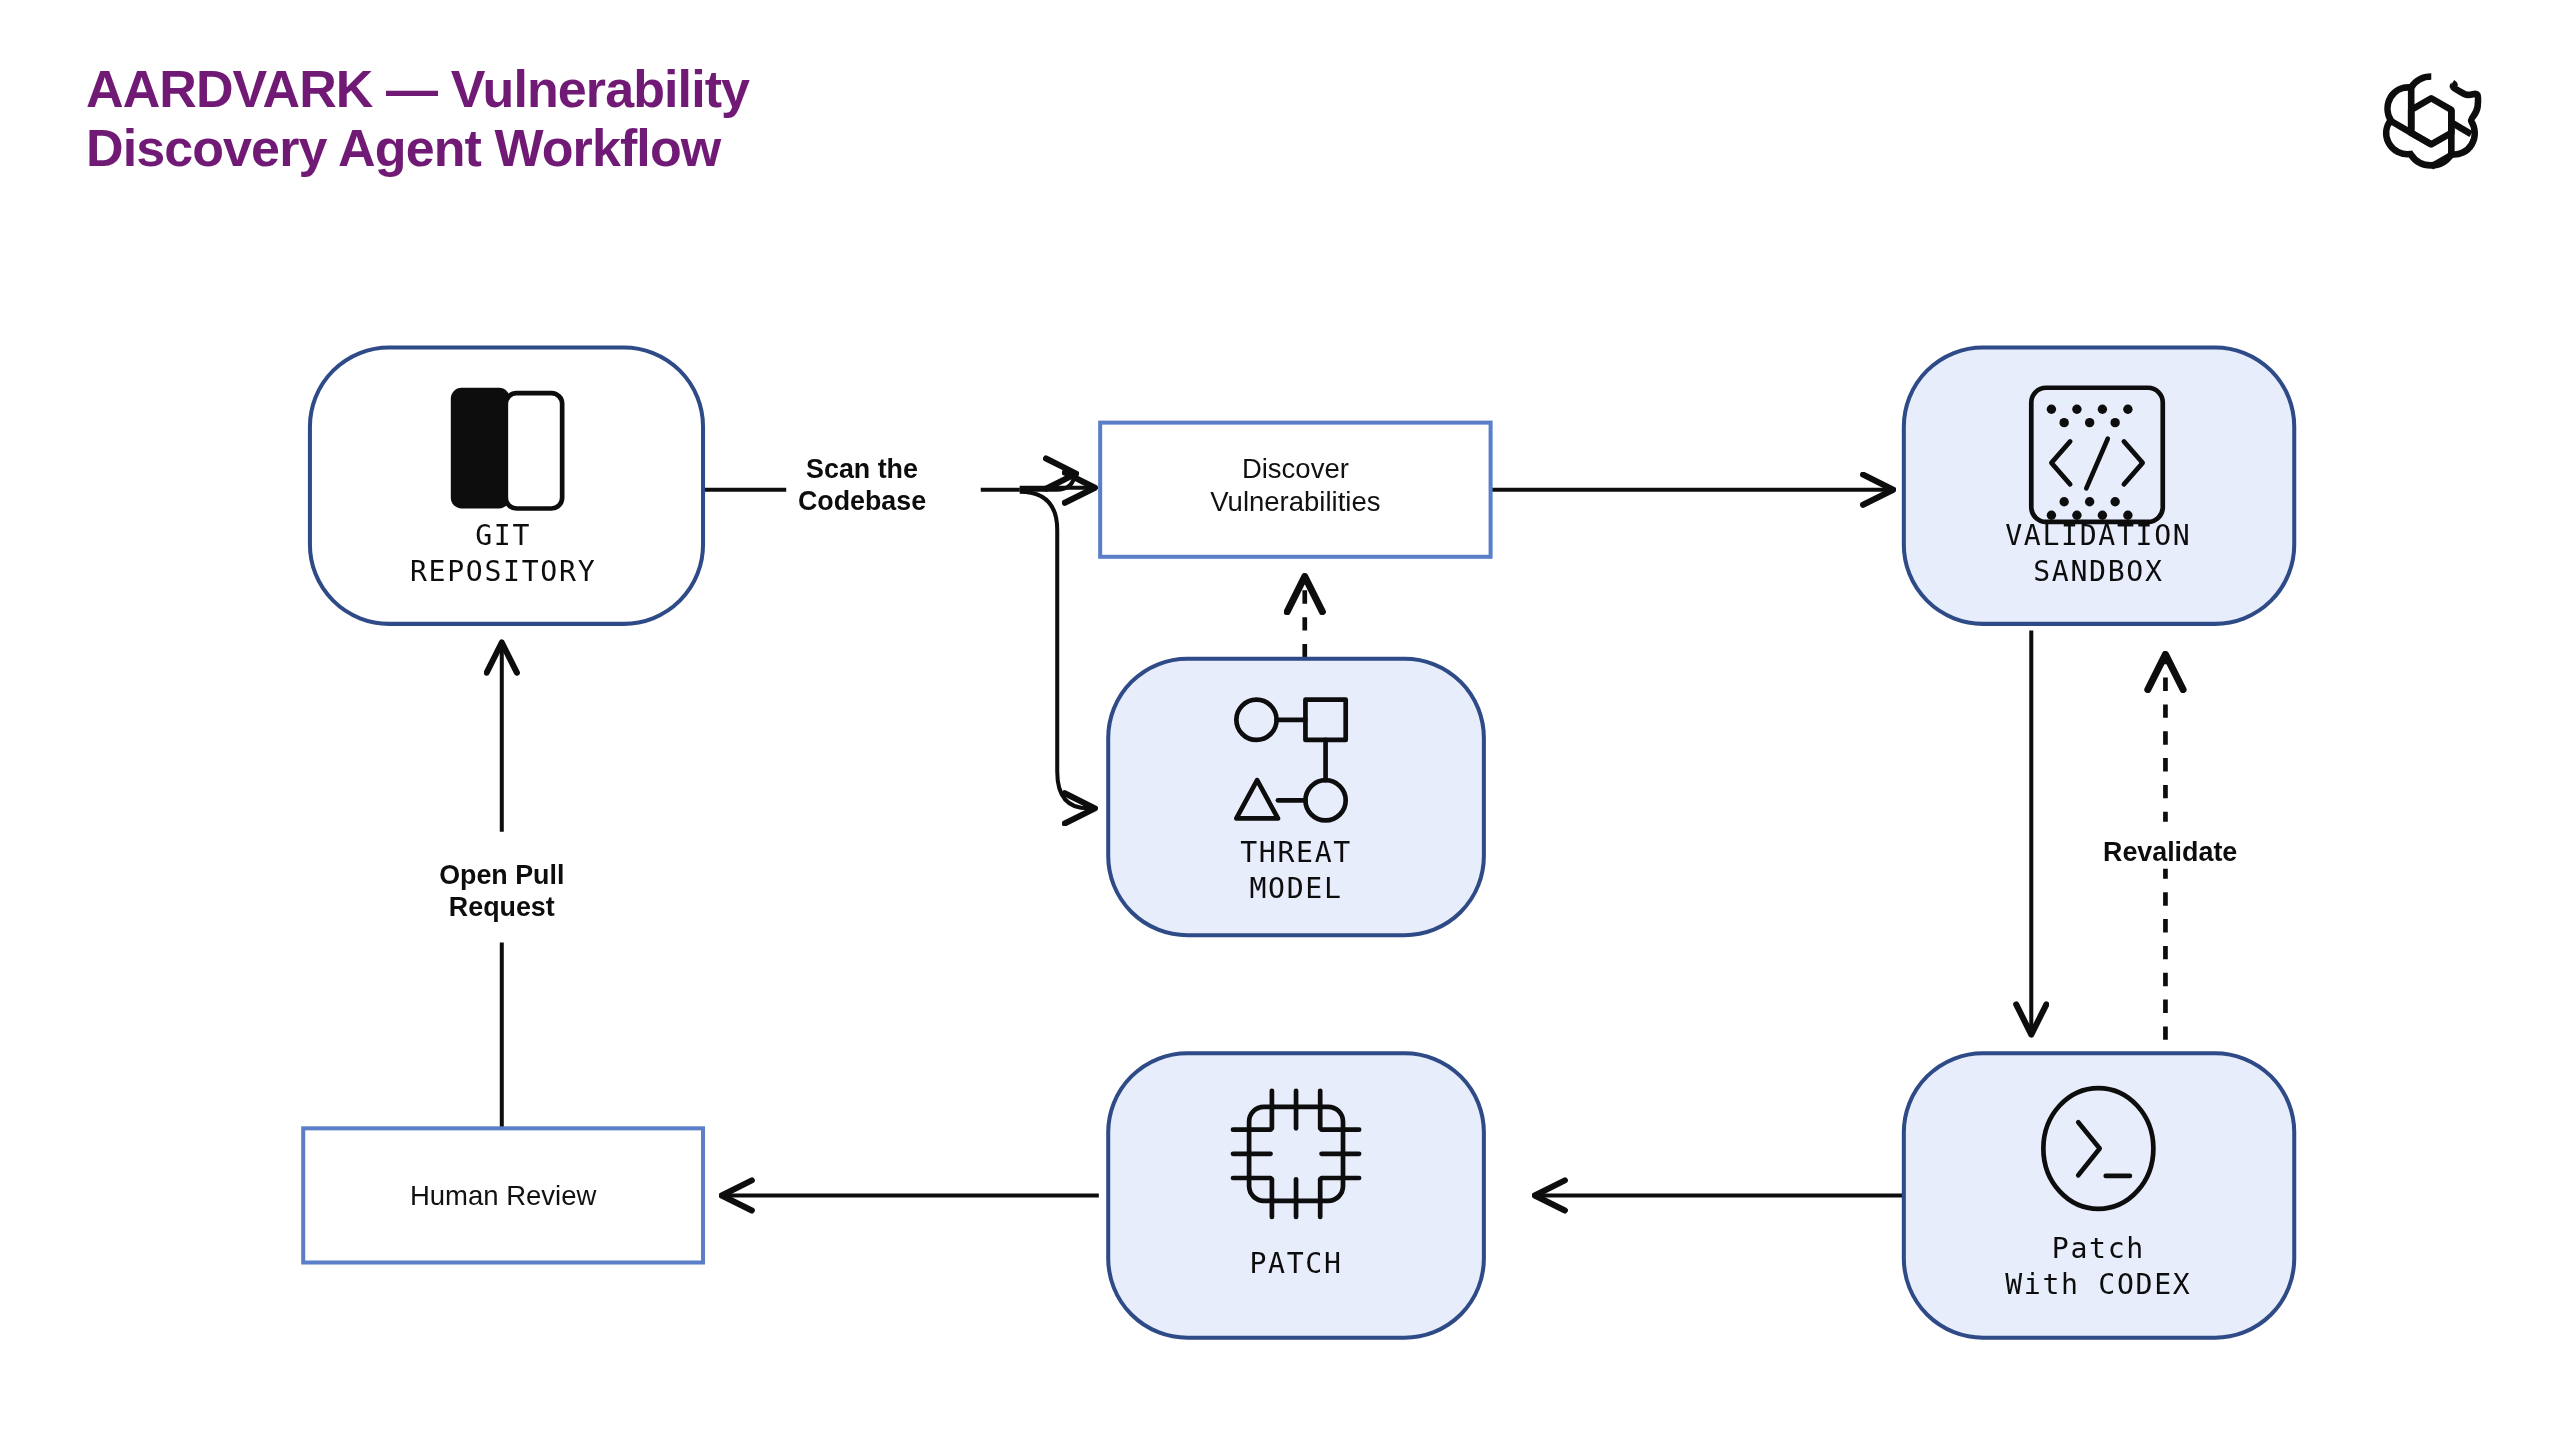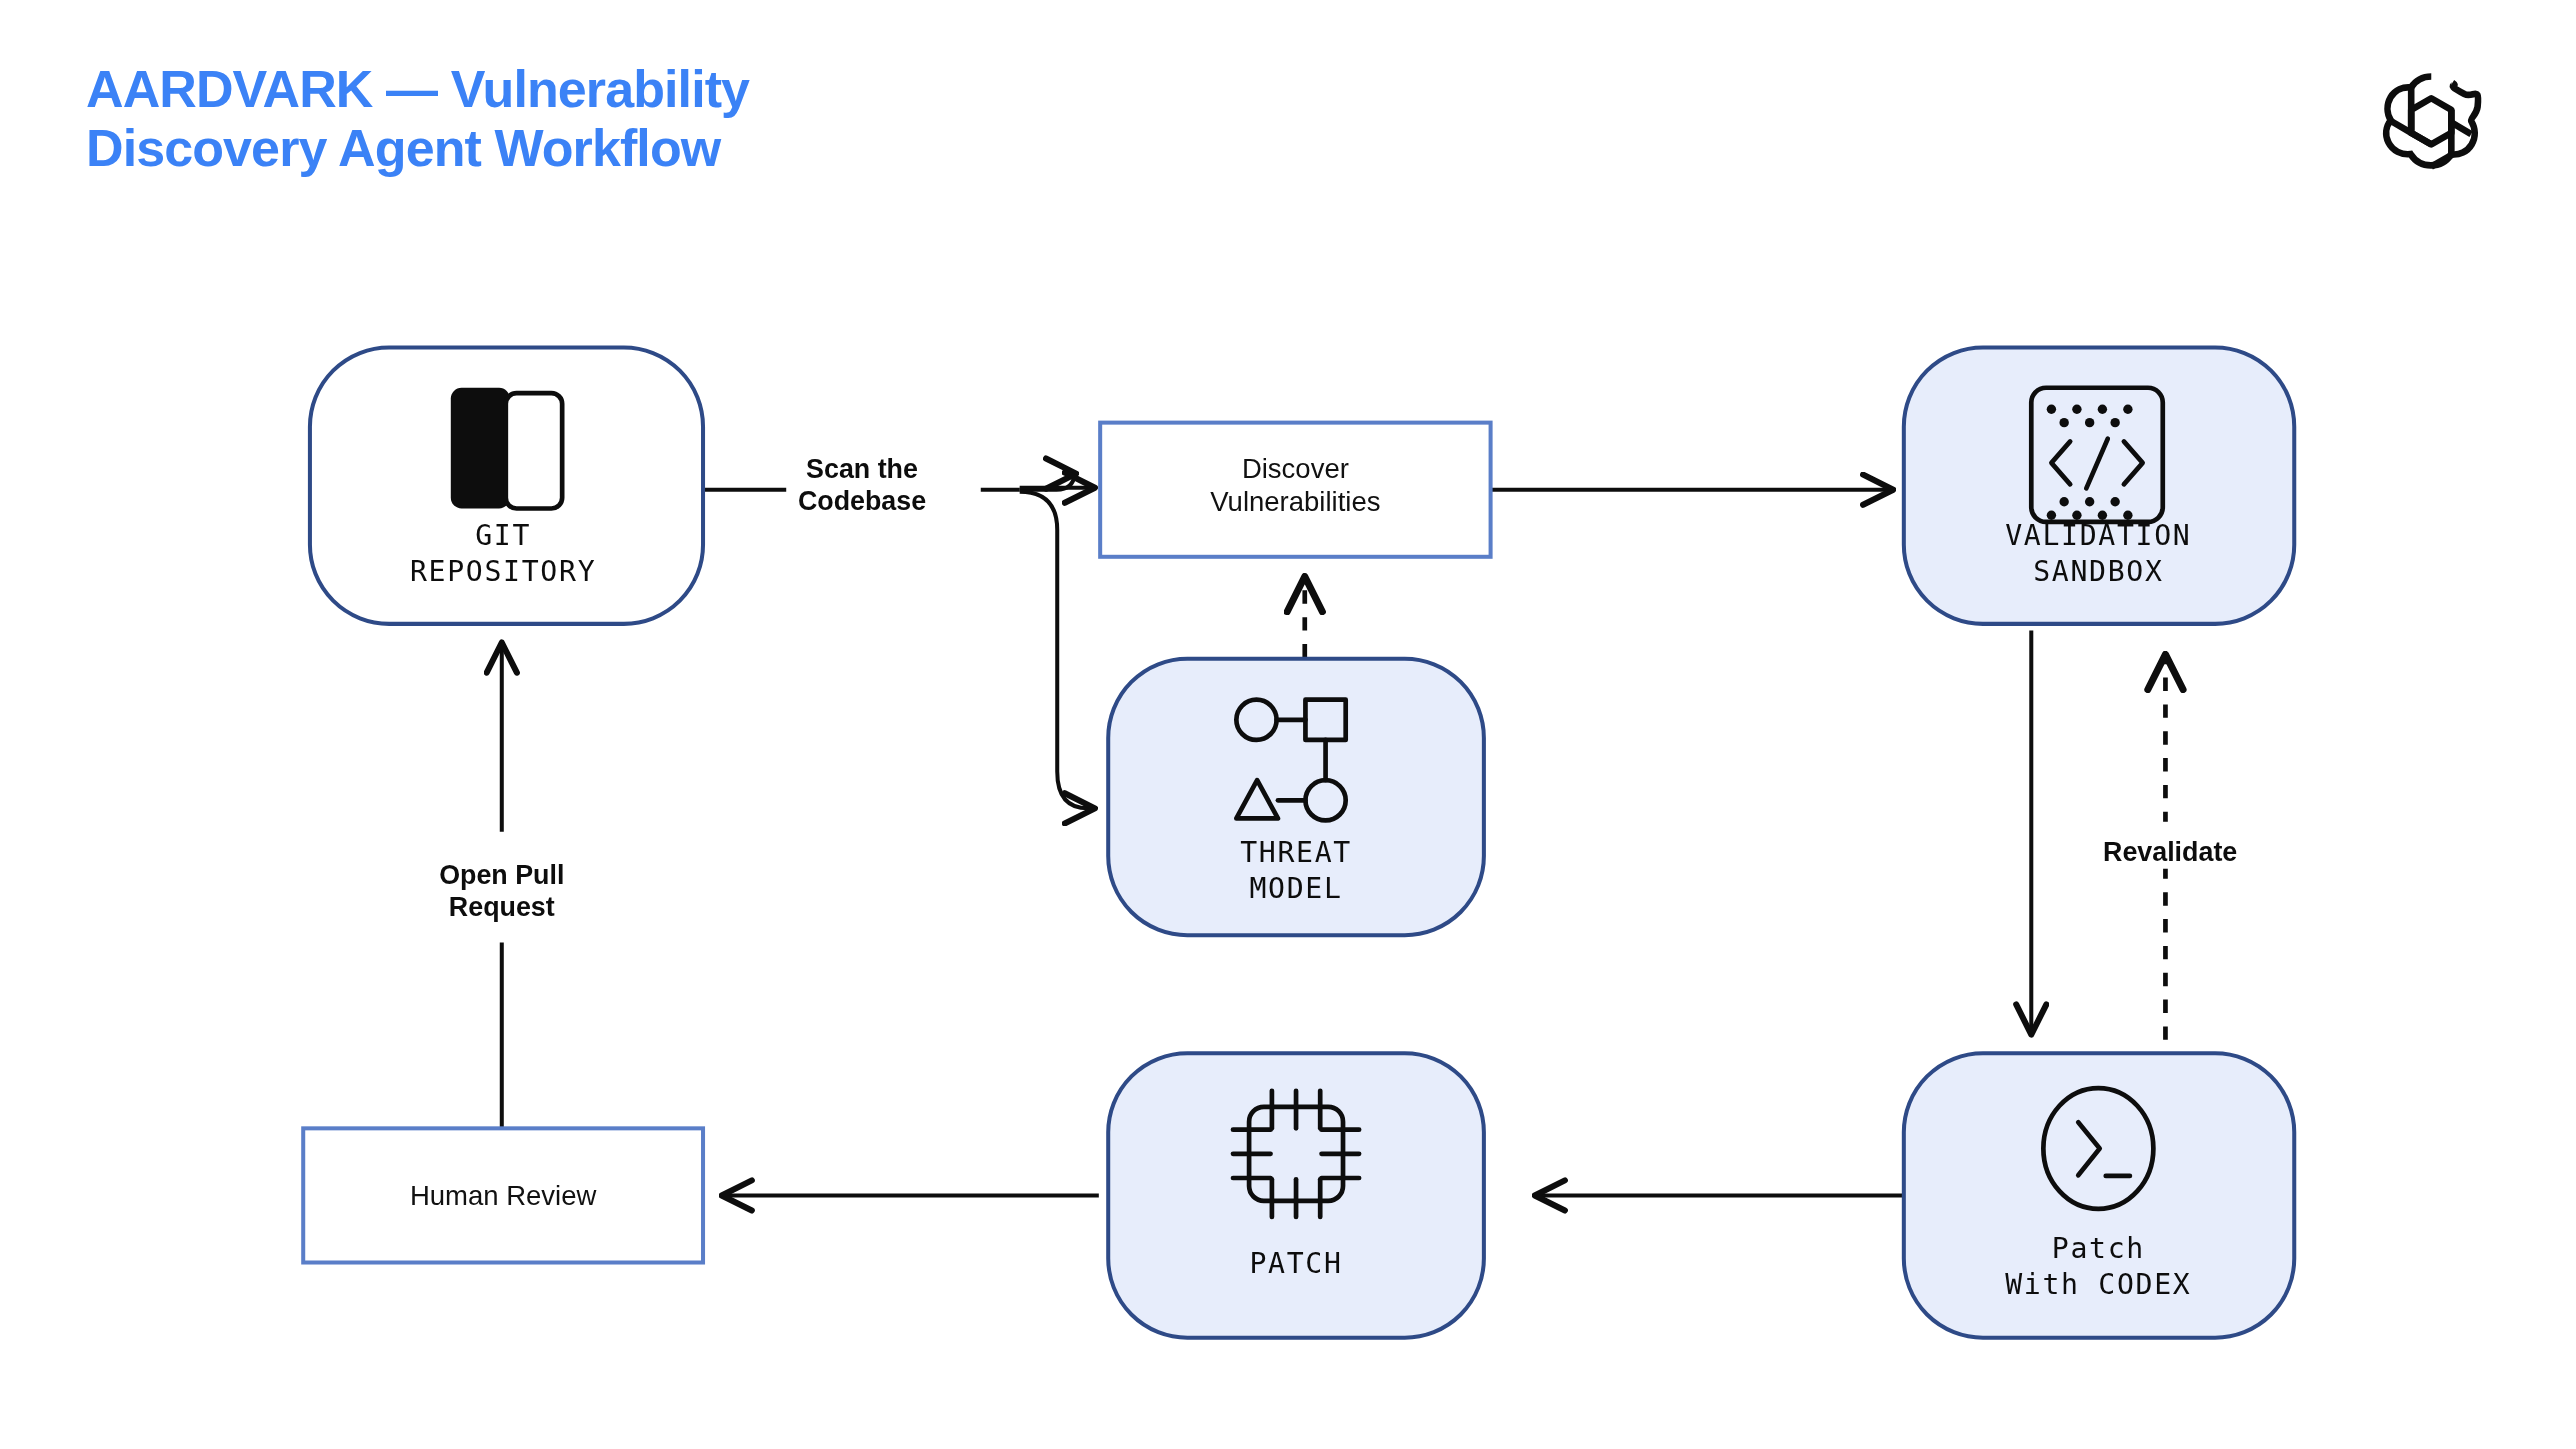--- a/index.html
+++ b/index.html
@@ -16,21 +16,21 @@
   }
 
   #page-title {
     position: absolute;
     left: 86px;
     top: 60px;
     font-size: 52px;
     font-weight: 700;
     line-height: 1.13;
     letter-spacing: -0.9px;
-    color: #3b82f6;
+    color: #701a75;
     white-space: pre-line;
   }
 
   #brand-logo {
     position: absolute;
     right: 82px;
     top: 67px;
     width: 127px;
     height: 127px;
   }

